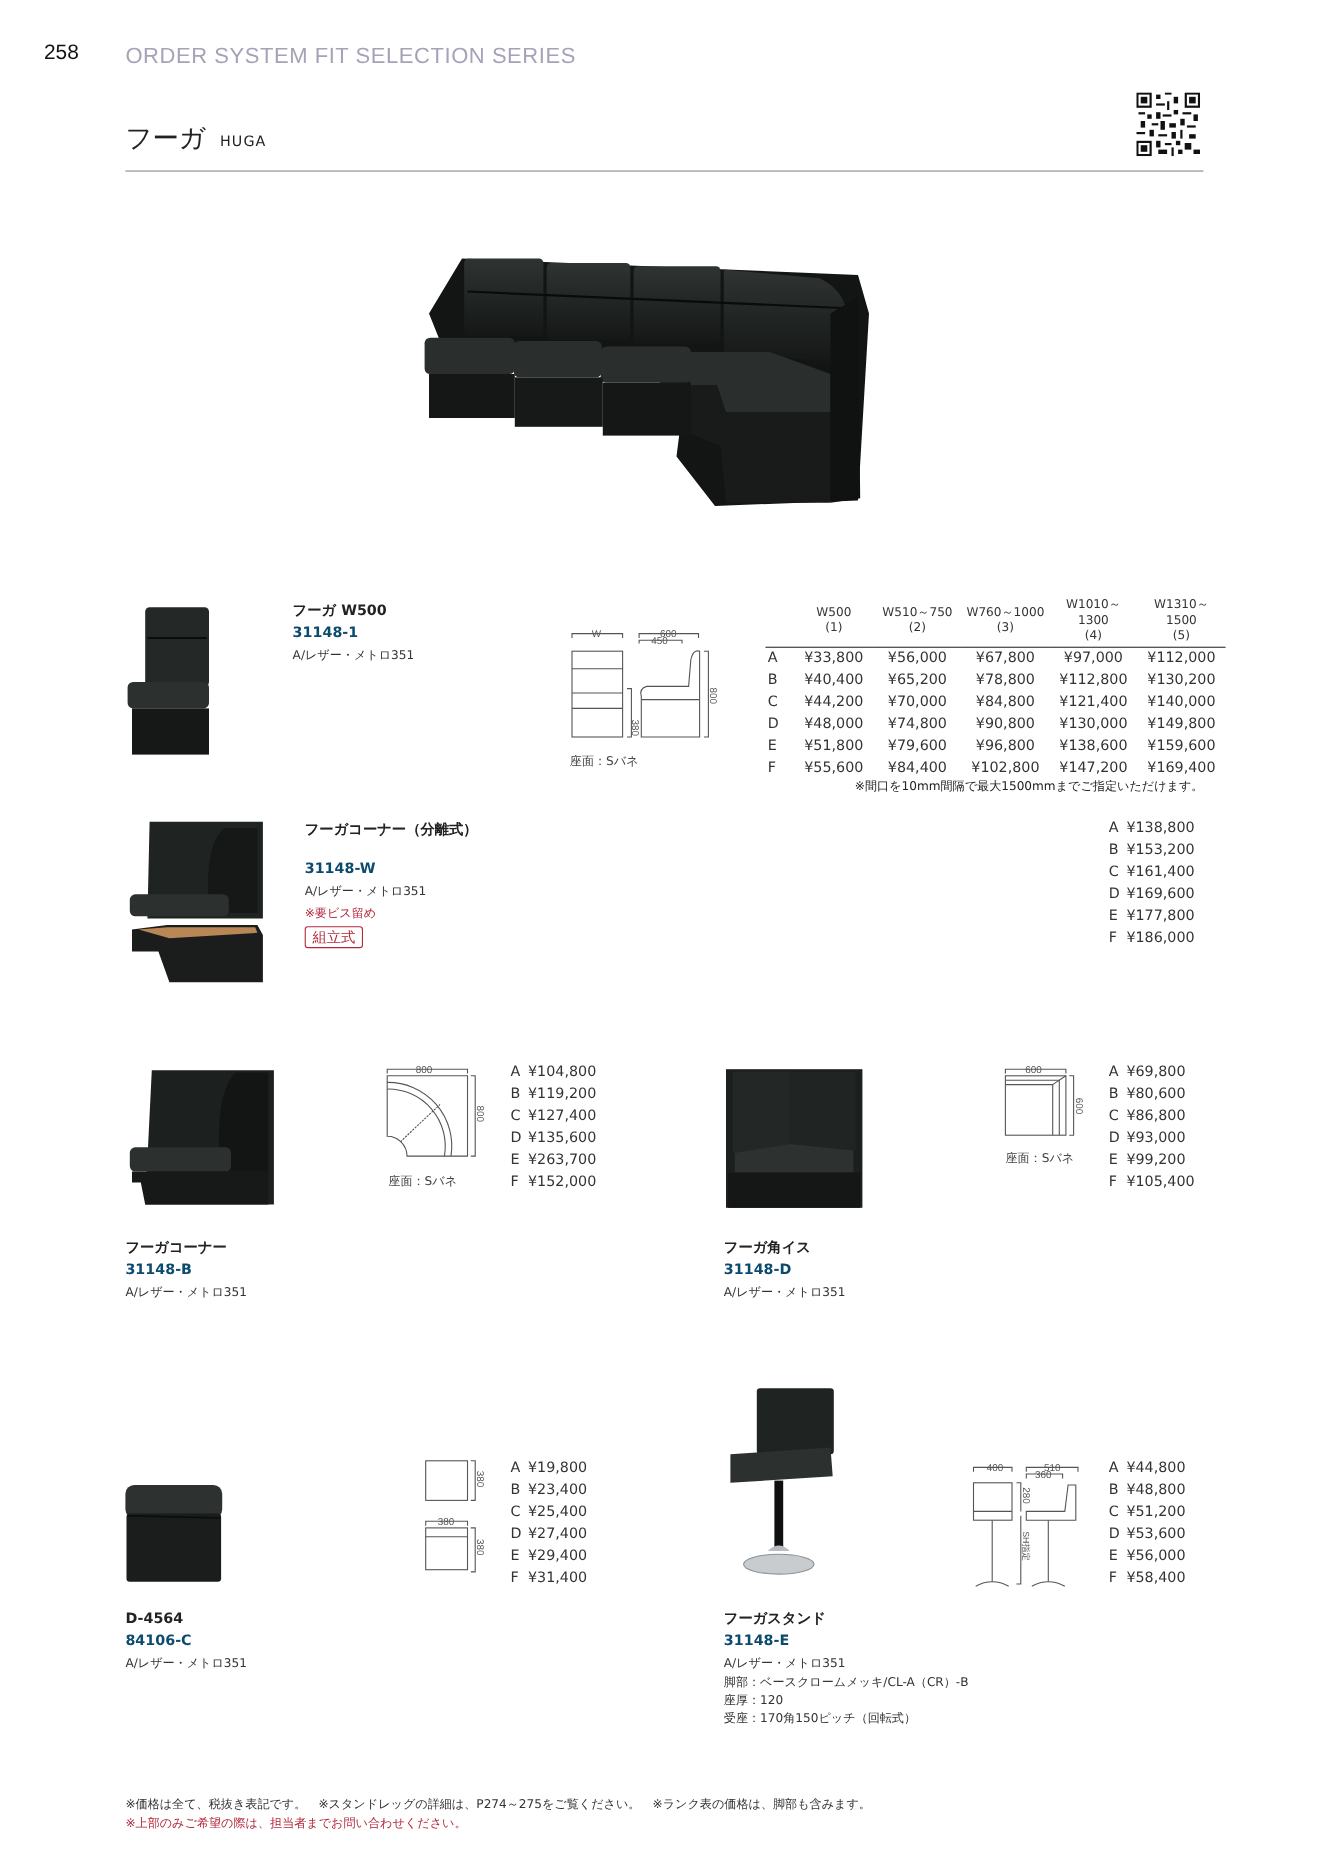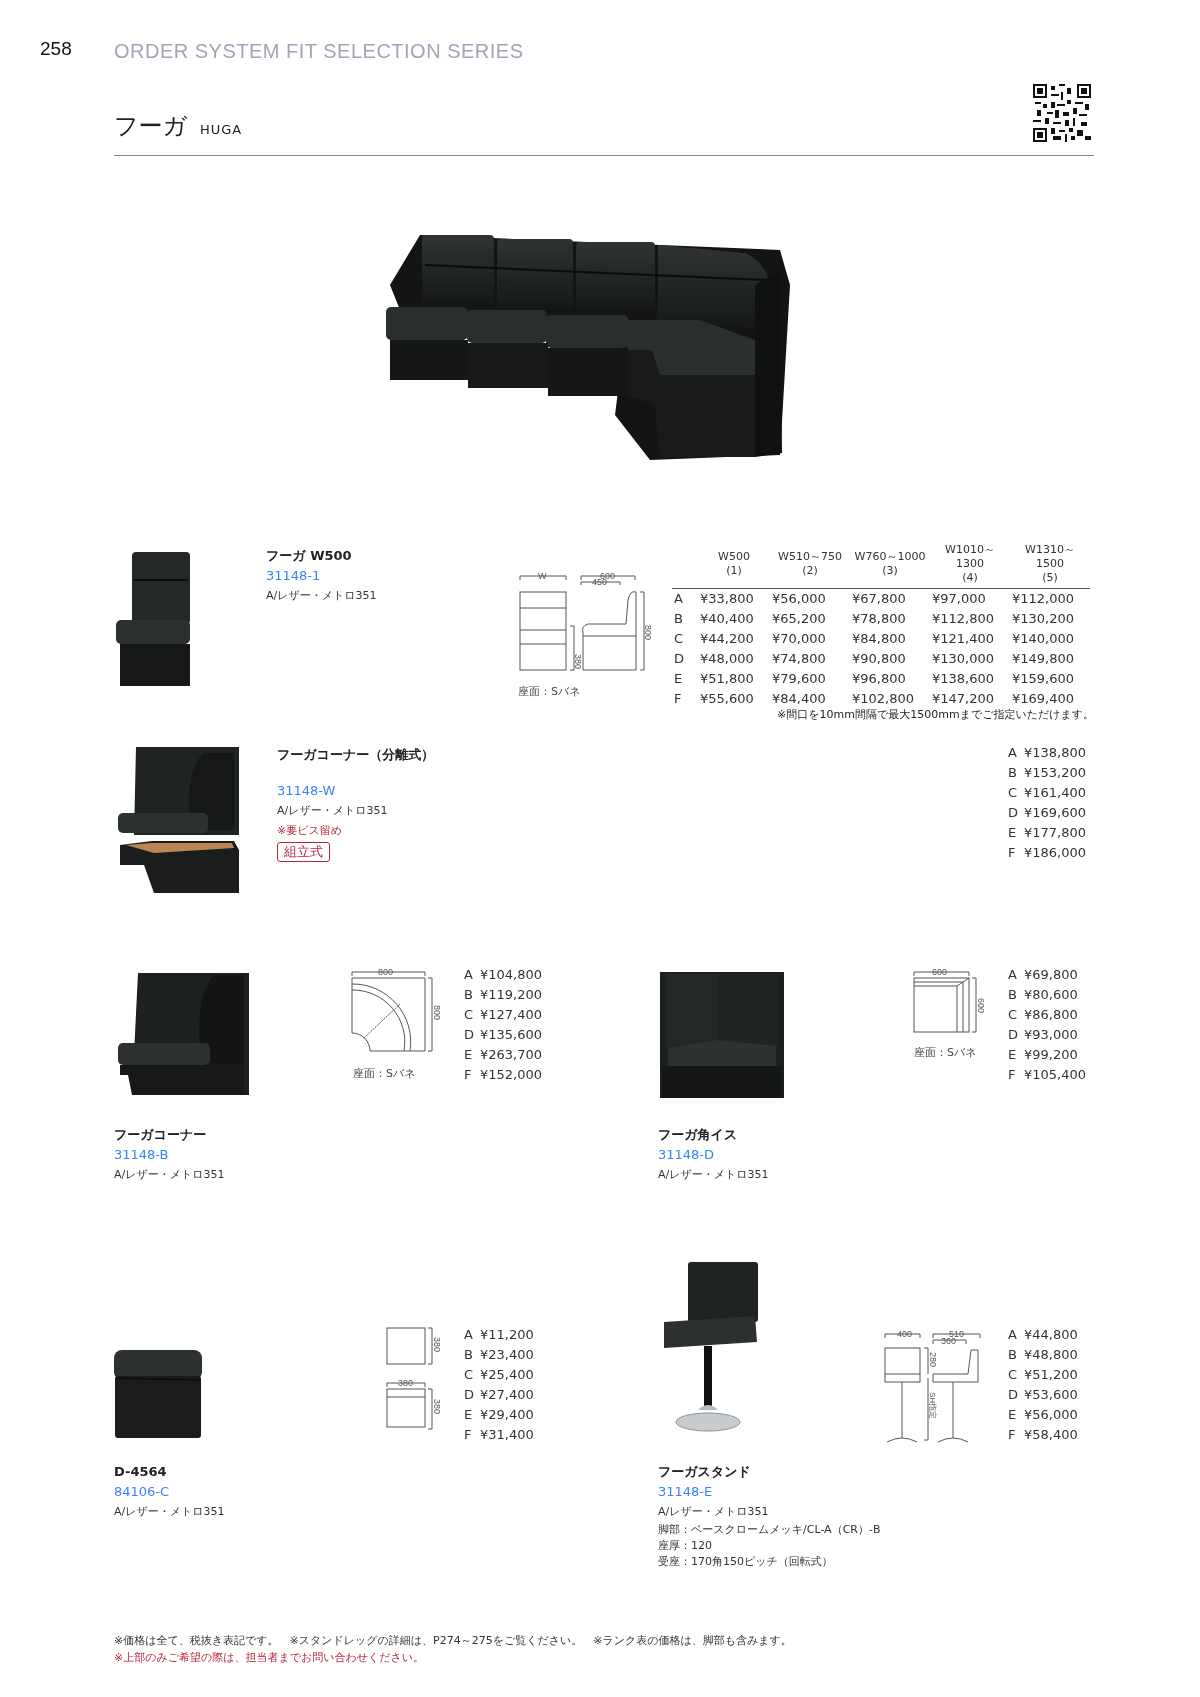--- a/index.html
+++ b/index.html
@@ -7,32 +7,32 @@
   body { position: relative; font-family: "DejaVu Sans", "Liberation Sans", sans-serif; color: #222; overflow: hidden; }
   .abs { position: absolute; }
   .page-num { left: 40px; top: 38px; font-size: 19px; color: #111; font-family: "Liberation Sans", sans-serif; }
   .series { left: 114px; top: 40px; font-size: 20px; color: #a4a3b8; letter-spacing: 0.5px; font-family: "Liberation Sans", sans-serif; }
   .title-jp { left: 114px; top: 110px; font-size: 24px; color: #222; }
   .title-en { left: 200px; top: 122px; font-size: 13px; color: #222; letter-spacing: 1px; }
   .rule { left: 114px; top: 155px; width: 980px; height: 1px; background: #888; }
   .qr { left: 1033px; top: 84px; width: 58px; height: 58px; }
   .hero { left: 370px; top: 225px; width: 430px; height: 240px; }
   .prod-name { font-size: 13px; color: #222; font-weight: bold; }
-  .prod-code { font-size: 13px; color: #3b82f6; font-weight: normal; }
+  .prod-code { font-size: 13px; color: #0c4a6e; font-weight: bold; }
   .prod-mat { font-size: 11px; color: #333; }
   .note-red { font-size: 11px; color: #b2283b; }
   .badge { border: 1px solid #b2283b; color: #b2283b; border-radius: 3px; font-size: 13px; padding: 0 6px; display: inline-block; }
   .seat-label { font-size: 11px; color: #444; }
   .price-list { font-size: 13px; color: #333; line-height: 20px; }
   .price-list .row { display: flex; }
   .price-list .rk { width: 16px; }
   .price-list .pv { text-align: left; }
-  table.pt { border-collapse: collapse; font-size: 13px; color: #333; }
+  table.pt { border-collapse: collapse; font-size: 13px; color: #333; margin-left: 24px; }
   table.pt th { font-weight: normal; font-size: 11px; line-height: 14px; text-align: center; padding: 0 2px 3px; border-bottom: 1px solid #555; }
-  table.pt td { text-align: left; height: 20px; padding: 0 2px; }
+  table.pt td { text-align: center; height: 20px; padding: 0 2px; }
   table.pt td.rk { text-align: left; width: 26px; }
   .table-note { font-size: 11px; color: #222; }
   .footer1 { left: 114px; top: 1633px; font-size: 11px; color: #333; }
   .footer2 { left: 114px; top: 1650px; font-size: 11px; color: #b2283b; }
   svg { display: block; }
 </style>
 </head>
 <body>
 
 <div class="abs page-num">258</div>
@@ -395,21 +395,21 @@
         <path d="M44 64 H48 V104 H44"></path>
     </g>
     <text x="50" y="12" transform="rotate(90 50 12)" stroke="none">380</text>
     <text x="14" y="61" stroke="none">380</text>
     <text x="50" y="74" transform="rotate(90 50 74)" stroke="none">380</text>
   </svg>
 </div>
 <div class="abs price-list" style="left:464px;top:1325px;">
   <div class="row">
       <span class="rk">A</span>
-      <span class="pv" style="width:66px">¥11,200</span>
+      <span class="pv" style="width:66px">¥19,800</span>
     </div>
   <div class="row">
       <span class="rk">B</span>
       <span class="pv" style="width:66px">¥23,400</span>
     </div>
   <div class="row">
       <span class="rk">C</span>
       <span class="pv" style="width:66px">¥25,400</span>
     </div>
   <div class="row">

